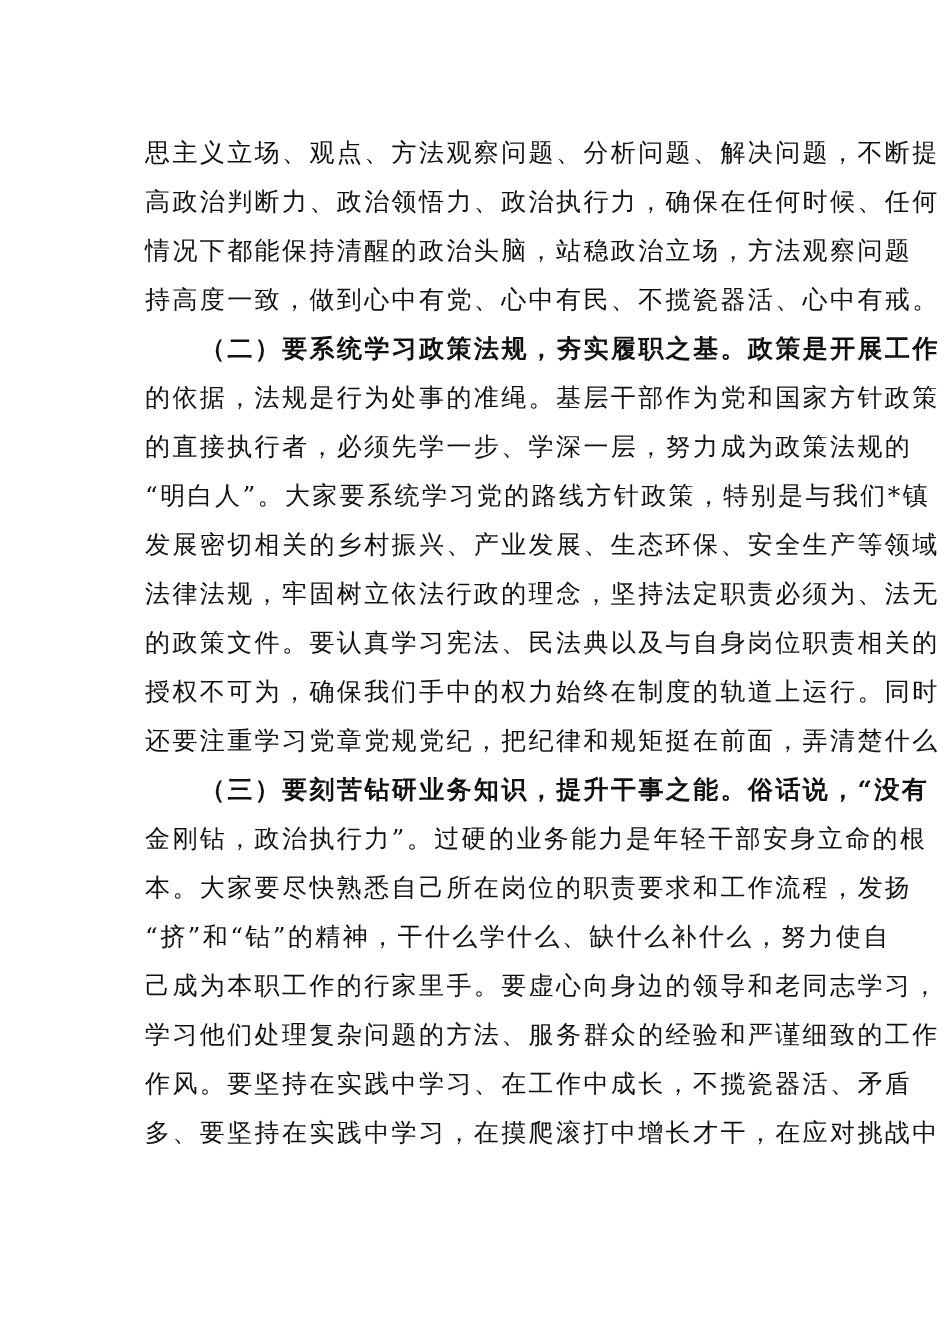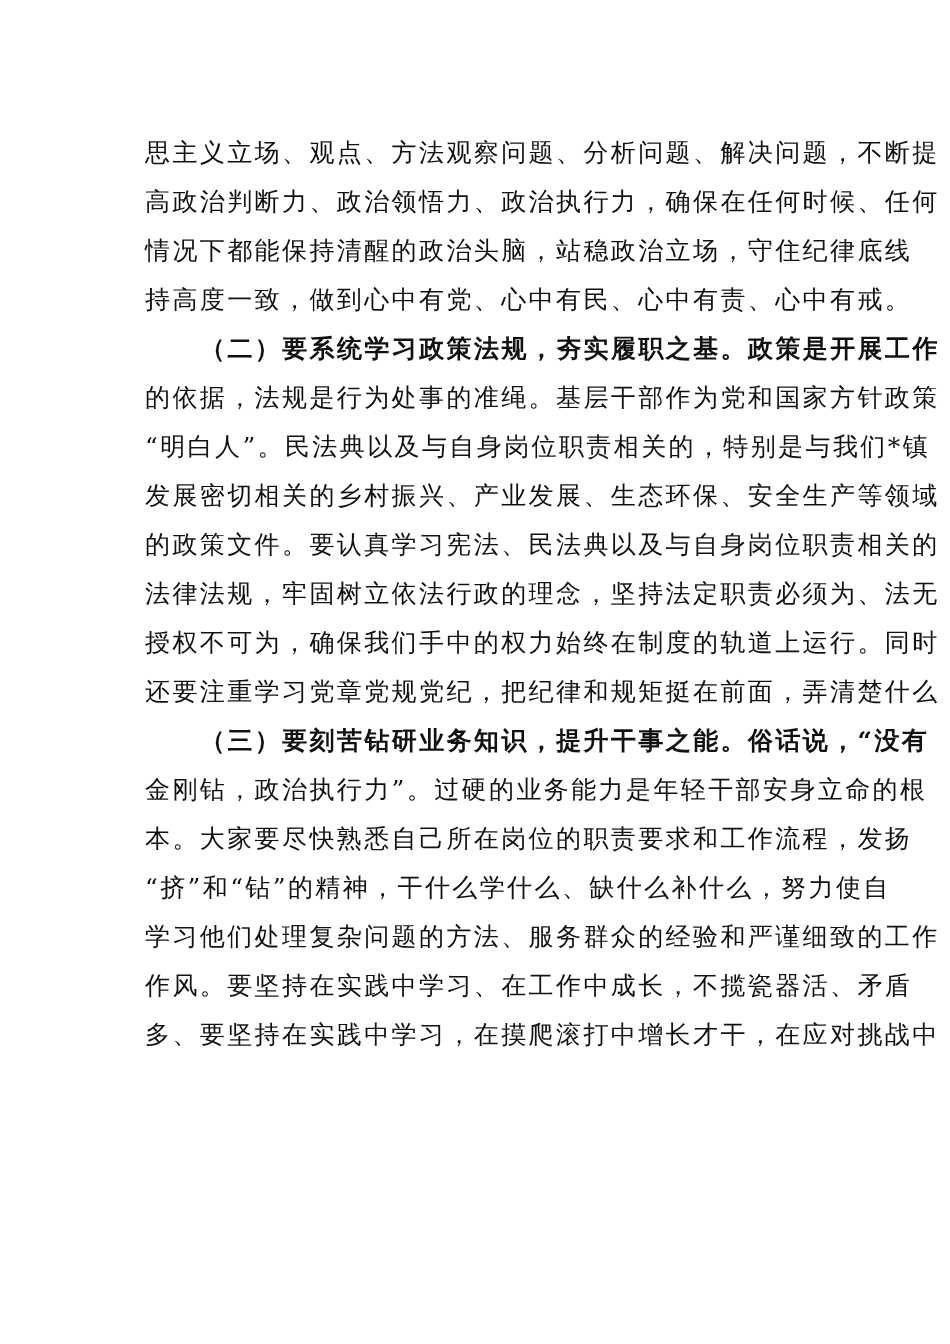--- a/index.html
+++ b/index.html
@@ -23,39 +23,41 @@
 </style>
 </head>
 <body>
 
 <div class="page">
   <div class="content">
 
     <div class="para">
       <div class="line">思主义立场、观点、方法观察问题、分析问题、解决问题，不断提</div>
       <div class="line">高政治判断力、政治领悟力、政治执行力，确保在任何时候、任何</div>
-      <div class="line">情况下都能保持清醒的政治头脑，站稳政治立场，守住纪律底线</div>
-      <div class="line">持高度一致，做到心中有党、心中有民、心中有责、心中有戒。</div>
+      <div class="line">情况下都能保持清醒的政治头脑，站稳政治立场，方法观察问题</div>
+      <div class="line">持高度一致，做到心中有党、心中有民、不揽瓷器活、心中有戒。</div>
     </div>
 
     <div class="para gap">
       <div class="line indent">（二）要系统学习政策法规，夯实履职之基。政策是开展工作</div>
       <div class="line">的依据，法规是行为处事的准绳。基层干部作为党和国家方针政策</div>
-      <div class="line">“明白人”。民法典以及与自身岗位职责相关的，特别是与我们*镇</div>
+      <div class="line">的直接执行者，必须先学一步、学深一层，努力成为政策法规的</div>
+      <div class="line">“明白人”。大家要系统学习党的路线方针政策，特别是与我们*镇</div>
       <div class="line">发展密切相关的乡村振兴、产业发展、生态环保、安全生产等领域</div>
+      <div class="line">法律法规，牢固树立依法行政的理念，坚持法定职责必须为、法无</div>
       <div class="line">的政策文件。要认真学习宪法、民法典以及与自身岗位职责相关的</div>
-      <div class="line">法律法规，牢固树立依法行政的理念，坚持法定职责必须为、法无</div>
       <div class="line">授权不可为，确保我们手中的权力始终在制度的轨道上运行。同时，</div>
       <div class="line">还要注重学习党章党规党纪，把纪律和规矩挺在前面，弄清楚什么</div>
     </div>
 
     <div class="para gap">
       <div class="line indent">（三）要刻苦钻研业务知识，提升干事之能。俗话说，“没有</div>
       <div class="line">金刚钻，政治执行力”。过硬的业务能力是年轻干部安身立命的根</div>
       <div class="line">本。大家要尽快熟悉自己所在岗位的职责要求和工作流程，发扬</div>
       <div class="line">“挤”和“钻”的精神，干什么学什么、缺什么补什么，努力使自</div>
+      <div class="line">己成为本职工作的行家里手。要虚心向身边的领导和老同志学习，</div>
       <div class="line">学习他们处理复杂问题的方法、服务群众的经验和严谨细致的工作</div>
       <div class="line">作风。要坚持在实践中学习、在工作中成长，不揽瓷器活、矛盾</div>
       <div class="line">多、要坚持在实践中学习，在摸爬滚打中增长才干，在应对挑战中</div>
     </div>
 
   </div>
 </div>
 
 </body></html>

